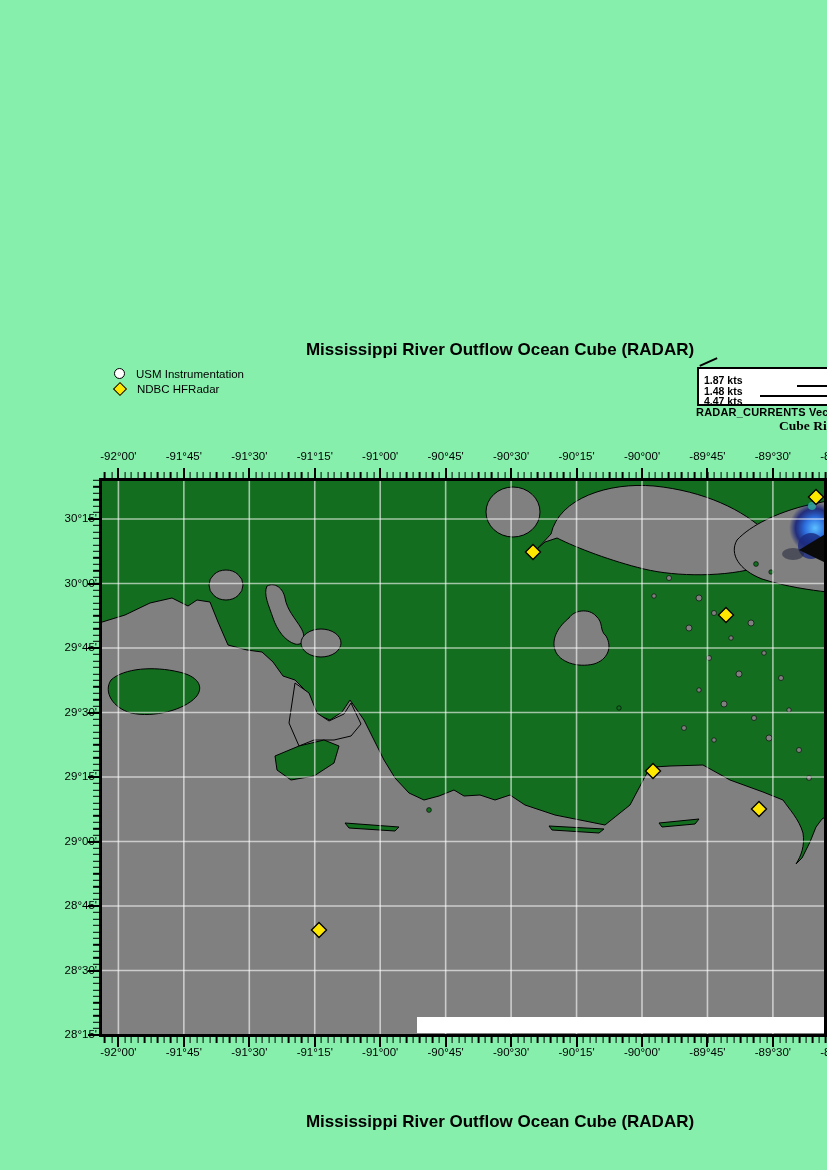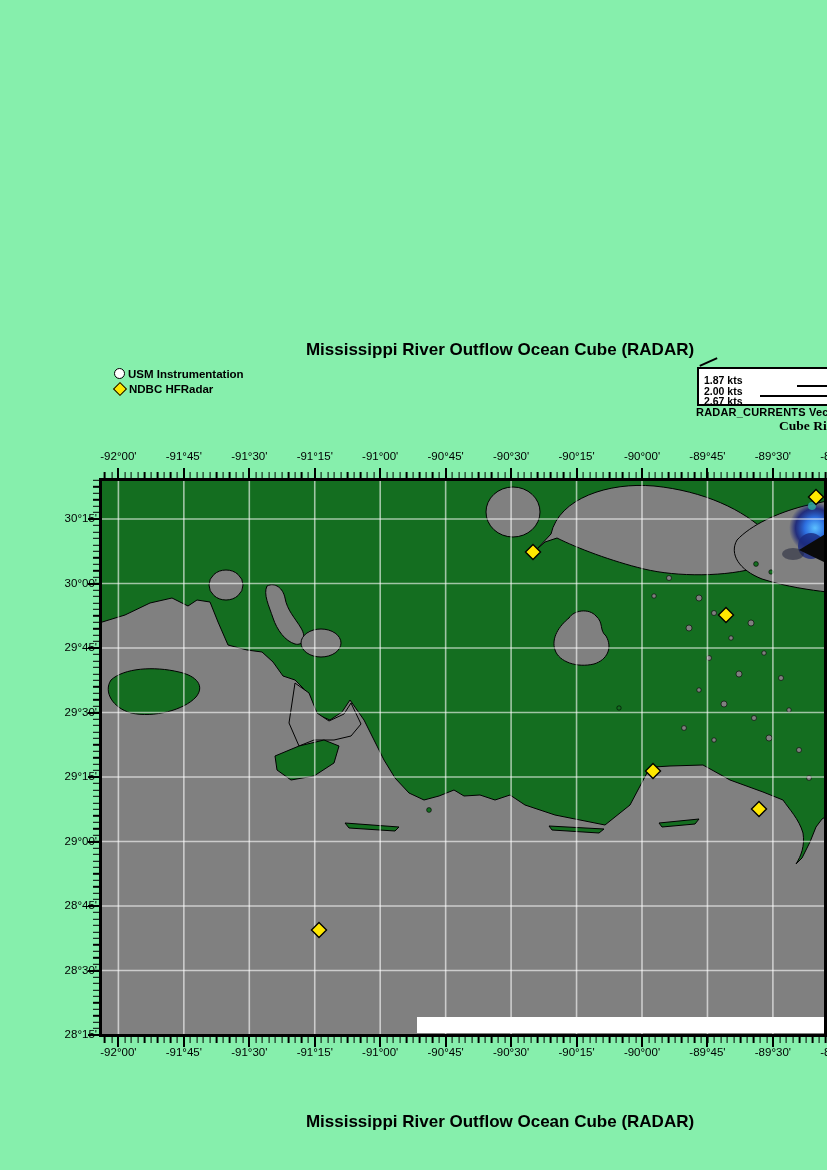--- a/index.html
+++ b/index.html
@@ -10,21 +10,21 @@
   .top-title{position:absolute;top:340px;left:500px;transform:translateX(-50%);
              font-size:17px;font-weight:bold;white-space:nowrap;}
   .subtitle{position:absolute;top:428px;left:500px;transform:translateX(-50%);
             font-family:"Liberation Serif",serif;font-size:17px;font-weight:bold;white-space:nowrap;}
   .bottom-title{position:absolute;top:1112px;left:500px;transform:translateX(-50%);
              font-size:17px;font-weight:bold;white-space:nowrap;}
 
   
   .legend{position:absolute;left:114px;top:366px;}
   .legend-row{display:flex;align-items:center;height:15px;}
-  .legend-row .txt{font-size:11.5px;font-weight:bold;margin-left:3px;white-space:nowrap;}
+  .legend-row .txt{font-size:11.5px;font-weight:normal;margin-left:11px;white-space:nowrap;}
   .icon-circle{width:9px;height:9px;border:1.6px solid #000;border-radius:50%;background:#fff;flex:0 0 auto;}
   .icon-diamond{width:8px;height:8px;border:1.4px solid #000;background:var(--station);transform:rotate(45deg);flex:0 0 auto;margin:0 1px;}
 
   
   .scale-box{position:absolute;left:697px;top:367px;width:150px;height:34px;
              border:2px solid #000;background:#fff;padding:1px 0 0 5px;box-sizing:content-box;}
   .scale-row{position:relative;height:10.5px;}
   .scale-row .lbl{font-size:10.5px;font-weight:bold;line-height:10.5px;white-space:nowrap;}
   .scale-row .ln{position:absolute;top:4px;height:2px;background:#000;width:220px;}
   .arrow-stub{position:absolute;left:699px;top:361px;width:19px;height:2.2px;background:#000;
@@ -80,22 +80,22 @@
     </div>
     <div class="legend-row">
       <span class="icon-diamond"></span>
       <span class="txt">NDBC HFRadar</span>
     </div>
   </div>
 
   <div class="arrow-stub"></div>
   <div class="scale-box" id="scale-box">
       <div class="scale-row"><span class="lbl">1.87 kts</span></div>
-      <div class="scale-row"><span class="lbl">2.00 kts</span><span class="ln" style="left: 93px;"></span></div>
-      <div class="scale-row"><span class="lbl">2.67 kts</span><span class="ln" style="left: 56px;"></span></div>
+      <div class="scale-row"><span class="lbl">1.48 kts</span><span class="ln" style="left: 93px;"></span></div>
+      <div class="scale-row"><span class="lbl">4.47 kts</span><span class="ln" style="left: 56px;"></span></div>
     </div>
   <div class="scale-caption">RADAR_CURRENTS Vec</div>
   <div class="scale-subcaption">Cube Ri</div>
 
   <div class="tick-strip strip-top"></div>
   <div class="tick-strip strip-bottom"></div>
   <div class="tick-strip strip-left"></div>
   <div id="ticks-labels">
       <div class="axis-label x-label" style="left: 118.4px; top: 450px;">-92°00'</div>
       <div class="axis-label x-label" style="left: 118.4px; top: 1046px;">-92°00'</div>

